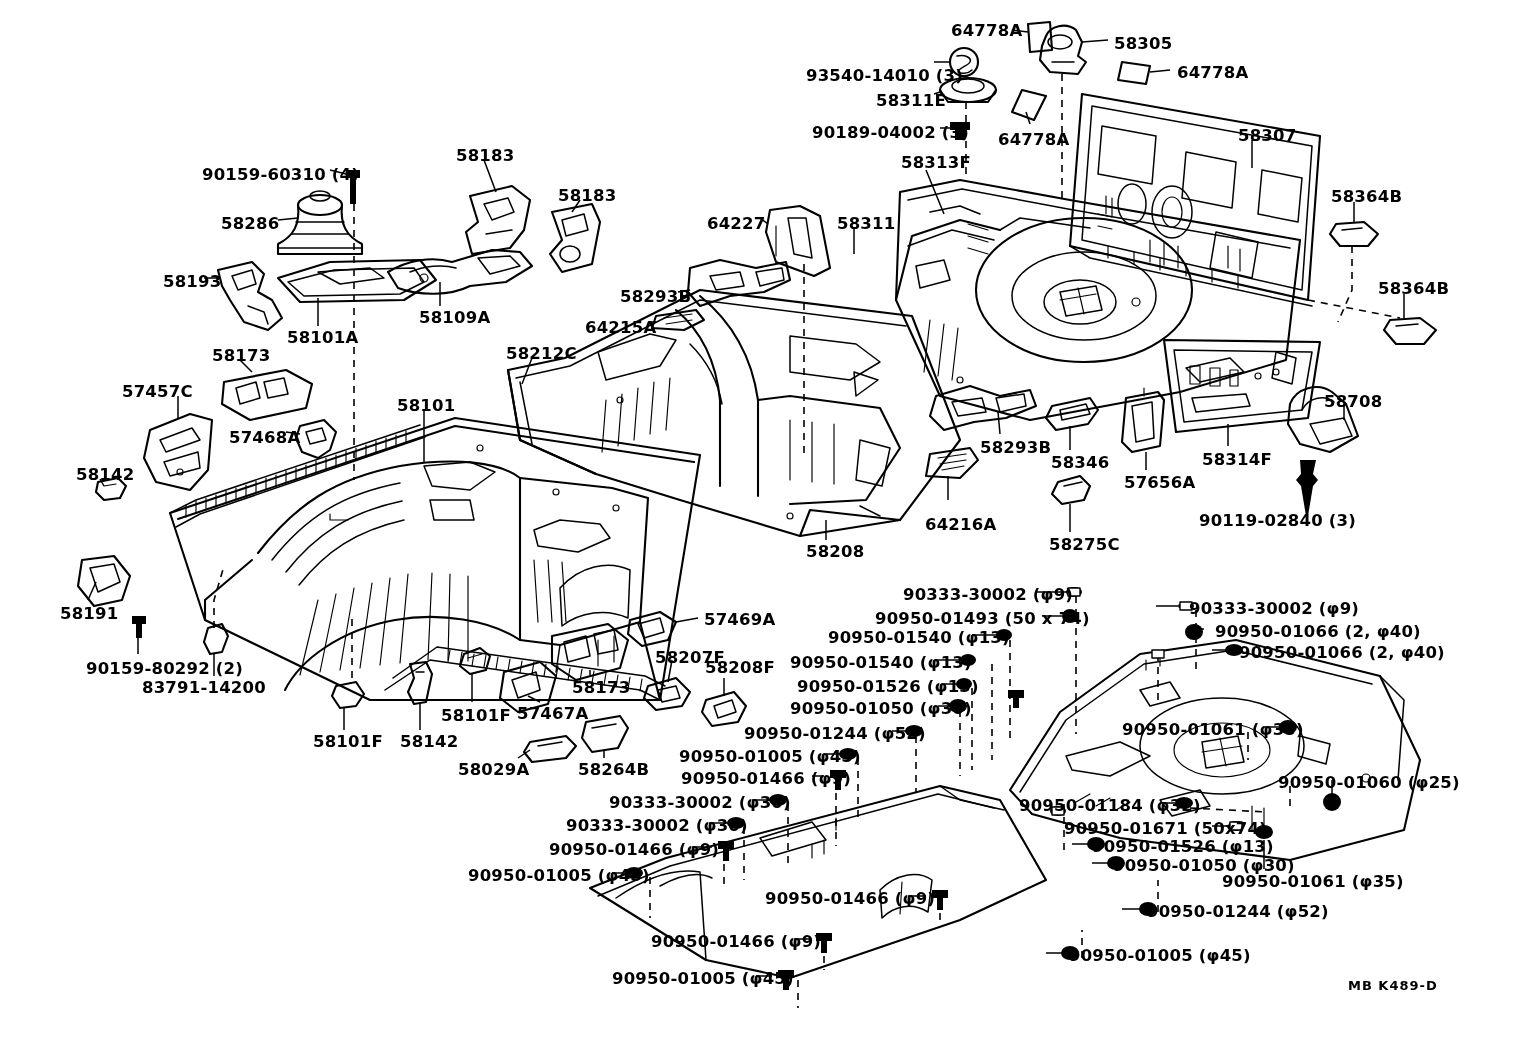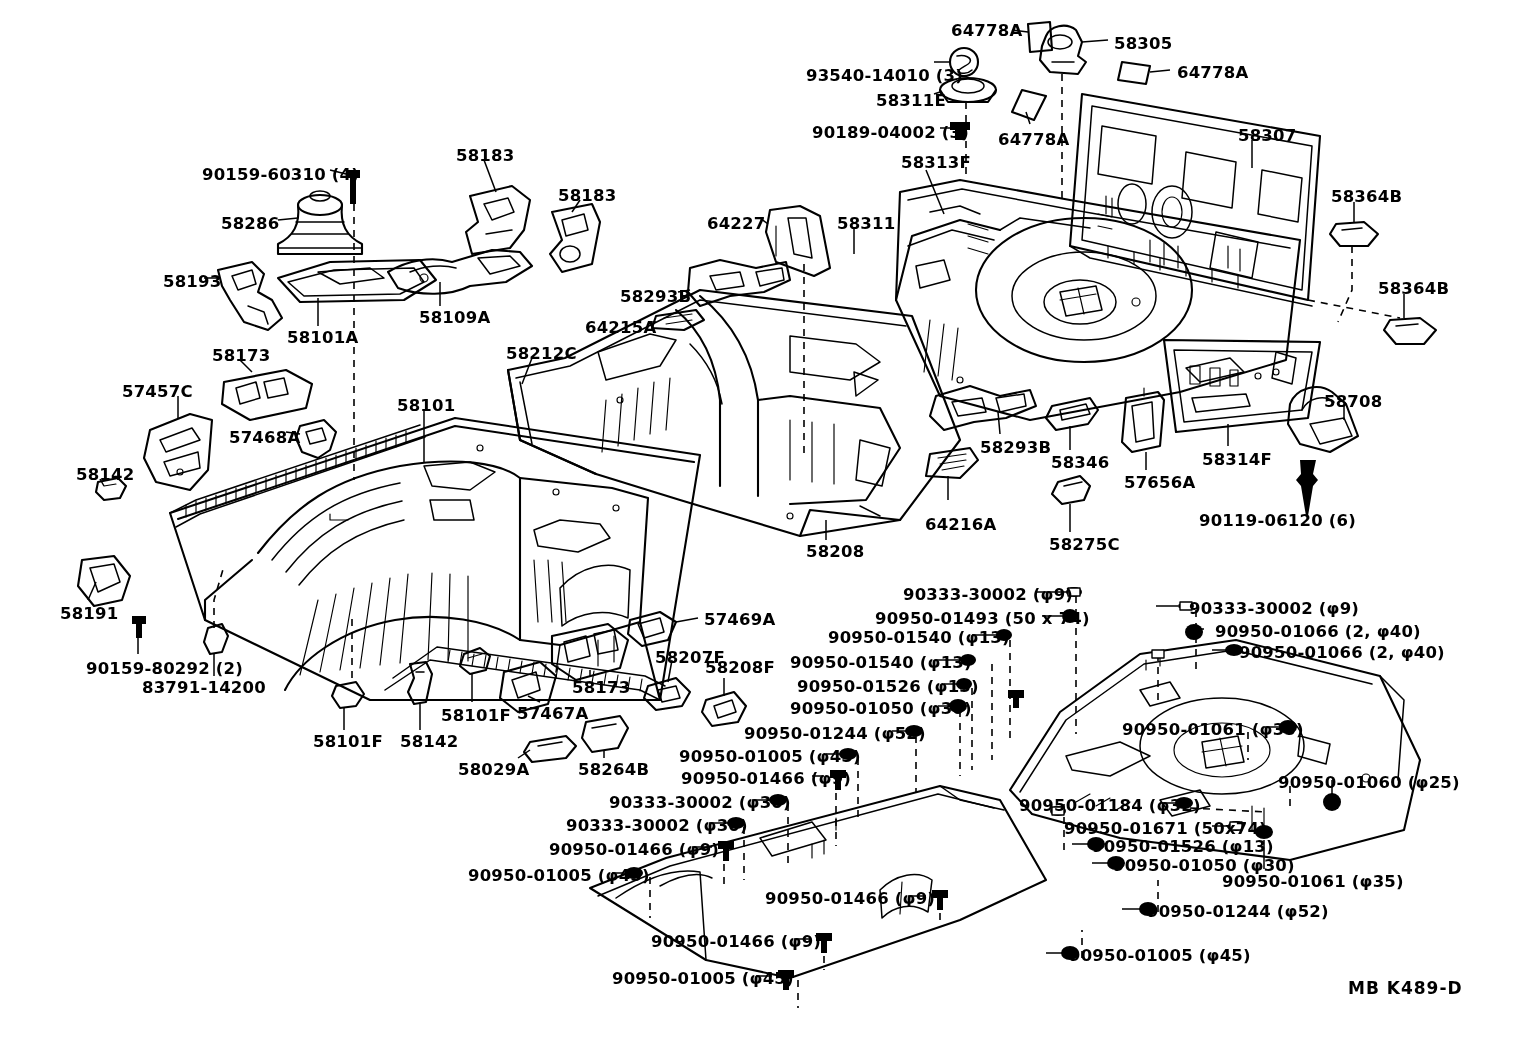--- a/index.html
+++ b/index.html
@@ -4,21 +4,21 @@
 <title>Parts Diagram</title>
 <style>
   html,body{margin:0;padding:0;background:#ffffff;}
   body{width:1520px;height:1062px;overflow:hidden;
        font-family:"DejaVu Sans","Liberation Sans",sans-serif;}
   #sheet{position:relative;width:1520px;height:1062px;background:#fff;}
   #art{position:absolute;left:0;top:0;width:1520px;height:1062px;}
   .lbl{position:absolute;font-family:"DejaVu Sans","Liberation Sans",sans-serif;
        font-weight:bold;font-size:16.5px;color:#000;white-space:nowrap;
        letter-spacing:0.2px;line-height:1;}
-  .diagid{position:absolute;font-weight:bold;font-size:17px;letter-spacing:1px;}
+  .diagid{position:absolute;font-weight:bold;font-size:13px;letter-spacing:1px;}
 </style>
 </head>
 <body>
 
 <div id="sheet">
 
   <svg id="art" viewBox="0 0 1520 1062" xmlns="http://www.w3.org/2000/svg">
     <defs>
       <style>
         .s{fill:none;stroke:#000;stroke-width:2.1;stroke-linejoin:round;stroke-linecap:round;}
@@ -634,21 +634,21 @@
       <div class="lbl" style="left: 1177px; top: 65px;">64778A</div>
       <div class="lbl" style="left: 998px; top: 132px;">64778A</div>
       <div class="lbl" style="left: 1238px; top: 128px;">58307</div>
       <div class="lbl" style="left: 1331px; top: 189px;">58364B</div>
       <div class="lbl" style="left: 1378px; top: 281px;">58364B</div>
       <div class="lbl" style="left: 980px; top: 440px;">58293B</div>
       <div class="lbl" style="left: 1051px; top: 455px;">58346</div>
       <div class="lbl" style="left: 1124px; top: 475px;">57656A</div>
       <div class="lbl" style="left: 1202px; top: 452px;">58314F</div>
       <div class="lbl" style="left: 1324px; top: 394px;">58708</div>
-      <div class="lbl" style="left: 1199px; top: 513px;">90119-06120  (6)</div>
+      <div class="lbl" style="left: 1199px; top: 513px;">90119-02840  (3)</div>
       <div class="lbl" style="left: 925px; top: 506px; margin-top: 11px;">64216A</div>
       <div class="lbl" style="left: 1049px; top: 537px;">58275C</div>
       <div class="lbl" style="left: 806px; top: 544px;">58208</div>
       <div class="lbl" style="left: 903px; top: 587px;">90333-30002  (φ9)</div>
       <div class="lbl" style="left: 875px; top: 611px;">90950-01493  (50 x 74)</div>
       <div class="lbl" style="left: 828px; top: 630px;">90950-01540  (φ13)</div>
       <div class="lbl" style="left: 790px; top: 655px;">90950-01540  (φ13)</div>
       <div class="lbl" style="left: 797px; top: 679px;">90950-01526  (φ13)</div>
       <div class="lbl" style="left: 790px; top: 701px;">90950-01050  (φ30)</div>
       <div class="lbl" style="left: 744px; top: 726px;">90950-01244  (φ52)</div>

